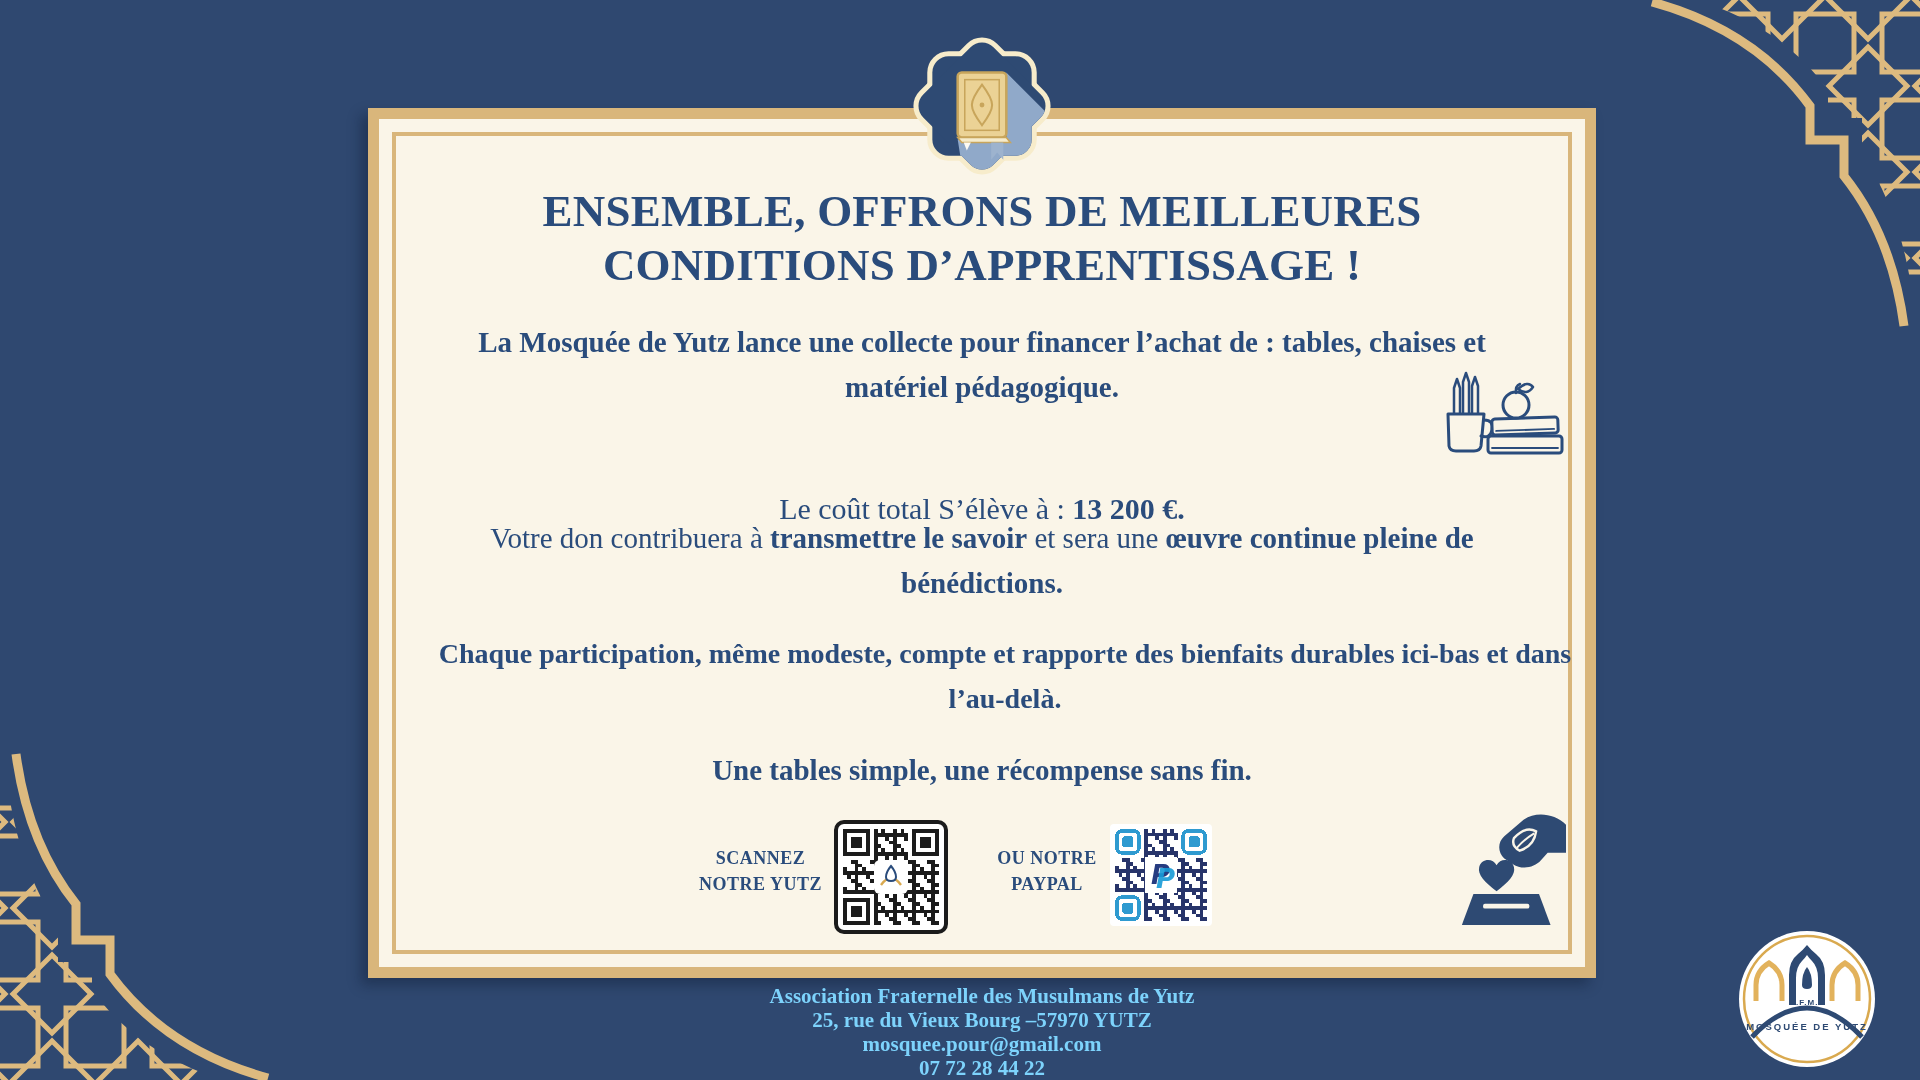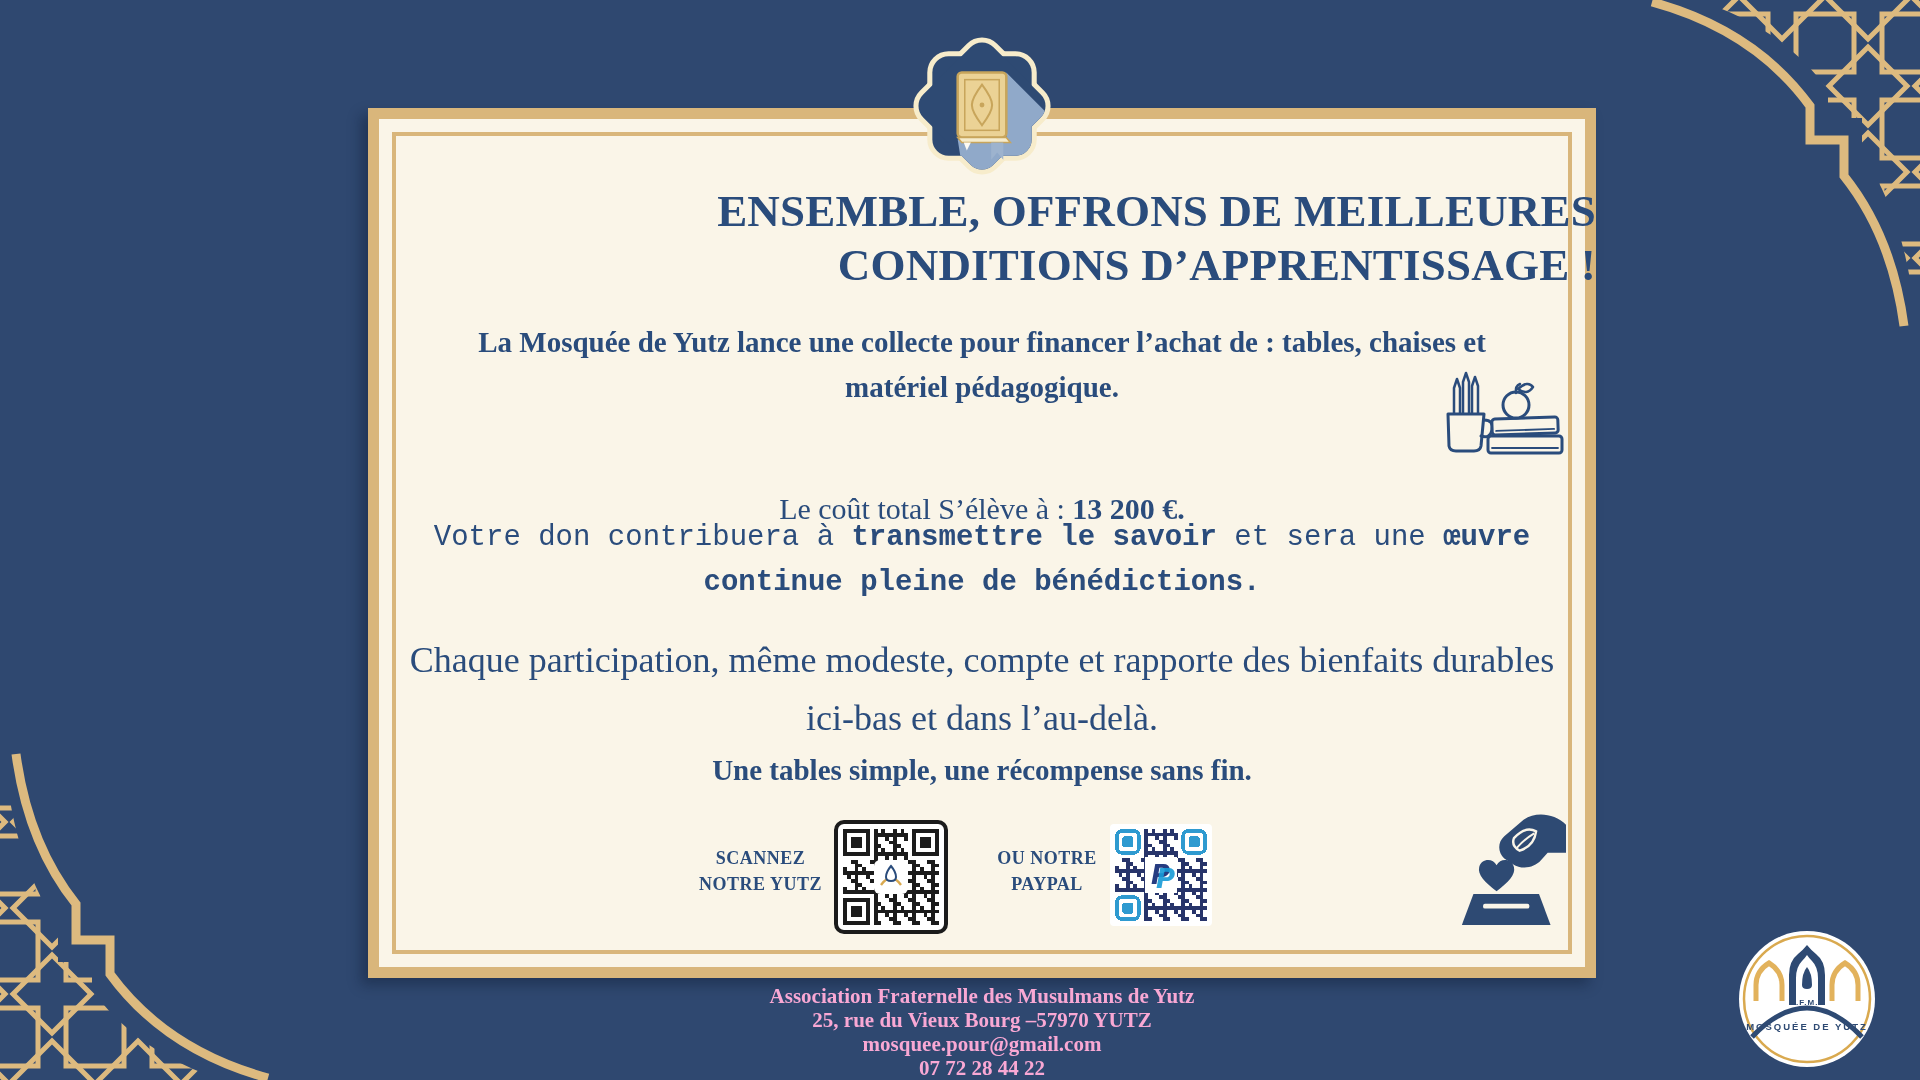--- a/index.html
+++ b/index.html
@@ -14,49 +14,49 @@
   
   .card{left:368px;top:108px;width:1228px;height:870px;background:#D9B67B;
         box-shadow:-7px 7px 12px rgba(10,20,40,.35);}
   .card-mid{position:absolute;inset:11px;background:#FAF5E8;}
   .card-inner{position:absolute;inset:13px;border:4px solid #D9B67B;}
 
   
   .badge{left:906px;top:30px;width:152px;height:152px;}
 
   .tblock{left:368px;width:1228px;text-align:center;}
-  .title{top:184px;font-size:45px;font-weight:700;line-height:1.2;color:#2A4C7C;letter-spacing:.2px;text-align:right;}
+  .title{top:184px;font-size:45px;font-weight:700;line-height:1.2;color:#2A4C7C;letter-spacing:.2px;}
   .p1{top:320px;font-size:29px;font-weight:700;line-height:1.55;}
   .p1 span{display:inline-block;max-width:1100px;}
   .p2{top:446px;font-size:30px;margin-top:46px;}
   .p2 b{font-weight:700;}
   .p3{top:516px;font-size:29px;line-height:1.55;}
-  .p3 span.wrap{display:inline-block;max-width:1120px;font-family:Liberation Mono, monospace;}
-  .p4{top:632px;font-size:36px;line-height:1.6;font-weight:400;}
+  .p3 span.wrap{display:inline-block;max-width:1120px;}
+  .p4{top:632px;font-size:28px;line-height:1.6;font-weight:700;padding-left:23px;}
   .p4 span{display:inline-block;max-width:1170px;}
   .p5{top:754px;font-size:29px;font-weight:700;}
 
   
   .qr-label{font-size:18px;font-weight:700;line-height:1.45;letter-spacing:.5px;text-align:center;color:#2A4C7C;}
   .lbl-iban{left:688px;top:845px;width:145px;}
   .lbl-paypal{left:972px;top:845px;width:150px;}
   .qrbox{background:#fff;}
   .qr-iban{left:834px;top:820px;width:96px;height:96px;border:4px solid #1b1b1b;border-radius:10px;padding:5px;}
   .qr-paypal{left:1110px;top:824px;width:92px;height:92px;padding:5px;border-radius:4px;}
   .qr-pattern{width:100%;height:100%;}
   .qr-center{position:absolute;left:50%;top:50%;transform:translate(-50%,-50%);background:#fff;
              display:flex;align-items:center;justify-content:center;}
   .qr-iban .qr-center{width:34px;height:34px;border-radius:6px;}
   .qr-paypal .qr-center{width:32px;height:36px;}
 
   .supplies{left:1436px;top:368px;width:132px;height:96px;}
   .donate{left:1458px;top:810px;width:108px;height:120px;}
 
   
-  .footer{left:368px;top:984px;width:1228px;text-align:center;color:#f9a8d4;
+  .footer{left:368px;top:984px;width:1228px;text-align:center;color:#7dd3fc;
           font-size:21px;font-weight:700;line-height:24px;}
 
   .logo{left:1737px;top:929px;width:140px;height:140px;}
 </style>
 </head>
 <body>
 
 <div class="stage">
 
   <svg class="abs ornament-tr" viewBox="0 0 310 330">

